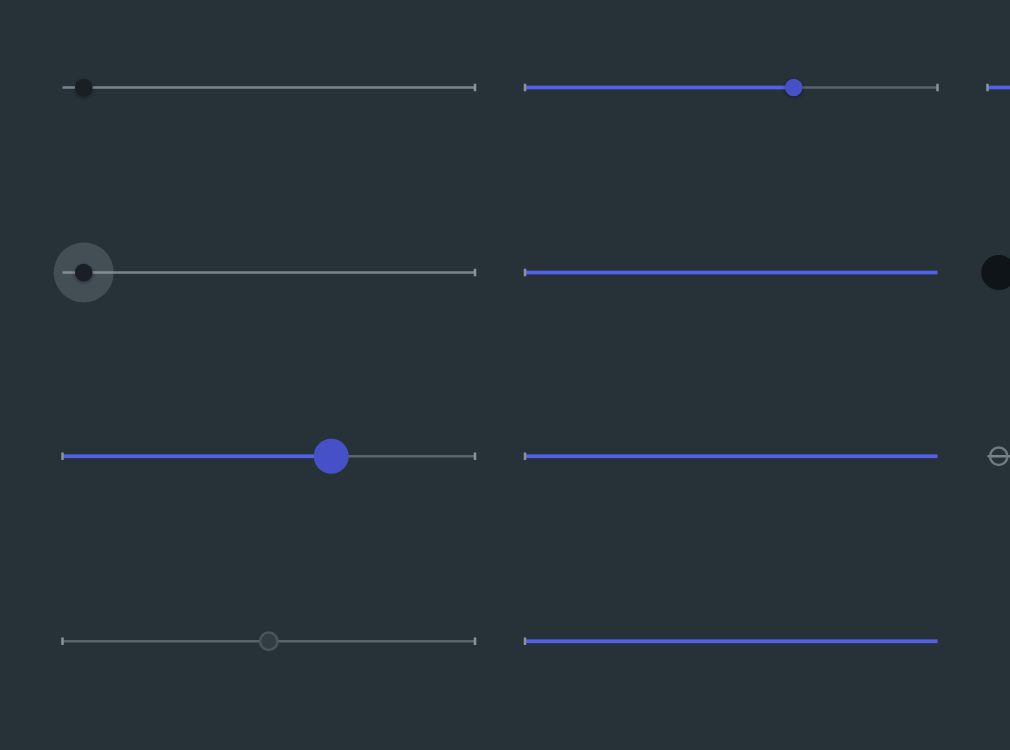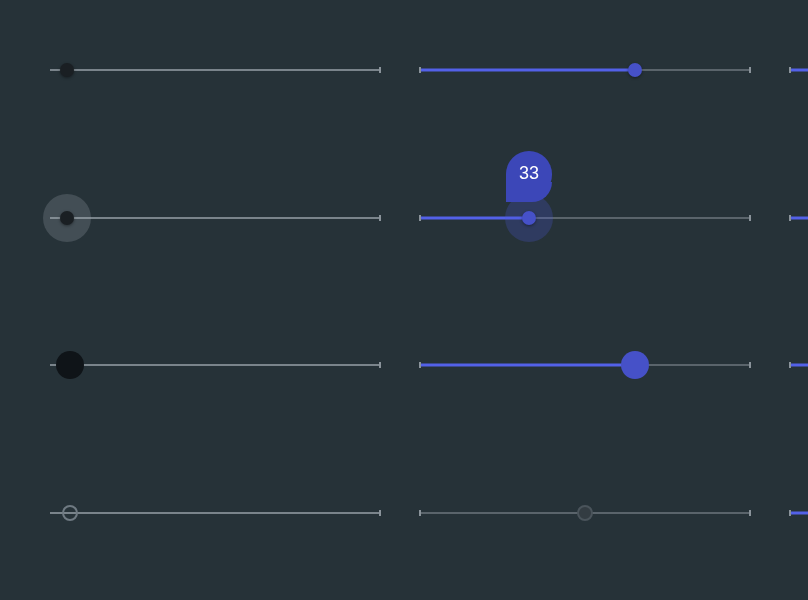--- a/index.html
+++ b/index.html
@@ -126,29 +126,20 @@
     <span class="tick" style="left:0"></span>
   </div>
 
   <div class="slider">
     <div class="track" style="background:#7a848b"></div>
     <span class="tick" style="left:100%"></span>
     <div class="halo halo-dark" style="left:5%"></div>
     <div class="thumb thumb-default" style="left:5%; background:#1a1f23"></div>
   </div>
 
-  <div class="slider">
-    <div class="track" style="background:#5a646b"></div>
-    <div class="track-fill" style="width:33%; background:#5361e8"></div>
-    <span class="tick" style="left:0"></span>
-    <span class="tick" style="left:100%"></span>
-    <div class="halo halo-accent" style="left:33%"></div>
-    <div class="tooltip" style="left:33%; background:#3c47b8">33</div>
-    <div class="thumb thumb-default" style="left:33%; background:#4651c8"></div>
-  </div>
 
   <div class="slider">
     <div class="track-fill" style="width:100%; background:#5361e8"></div>
     <span class="tick" style="left:0"></span>
   </div>
 
   <div class="slider">
     <div class="track" style="background:#7a848b"></div>
     <span class="tick" style="left:100%"></span>
     <div class="thumb thumb-large" style="left:6%; background:#0f1418"></div>

